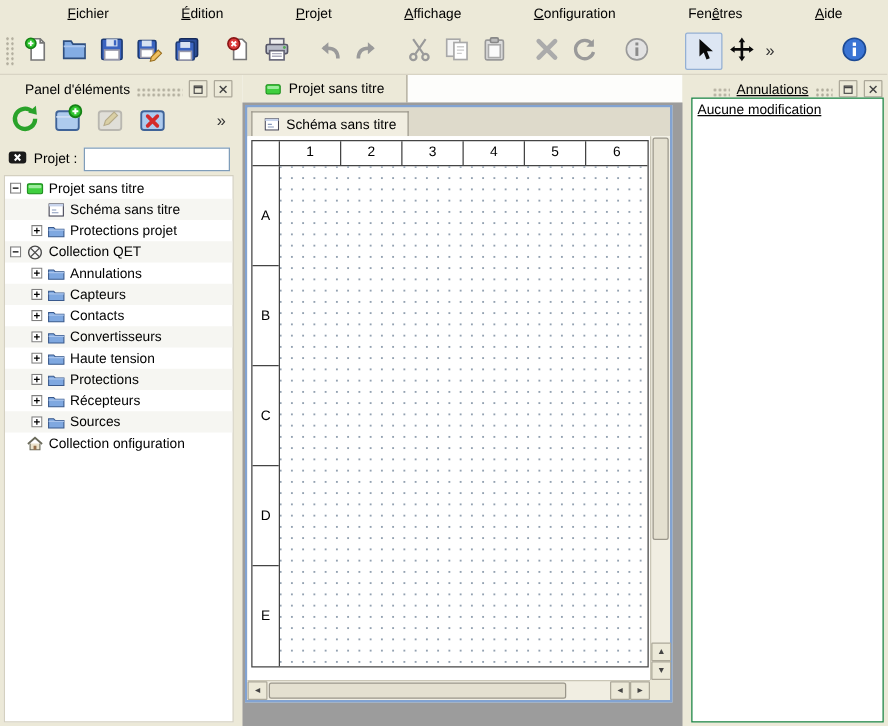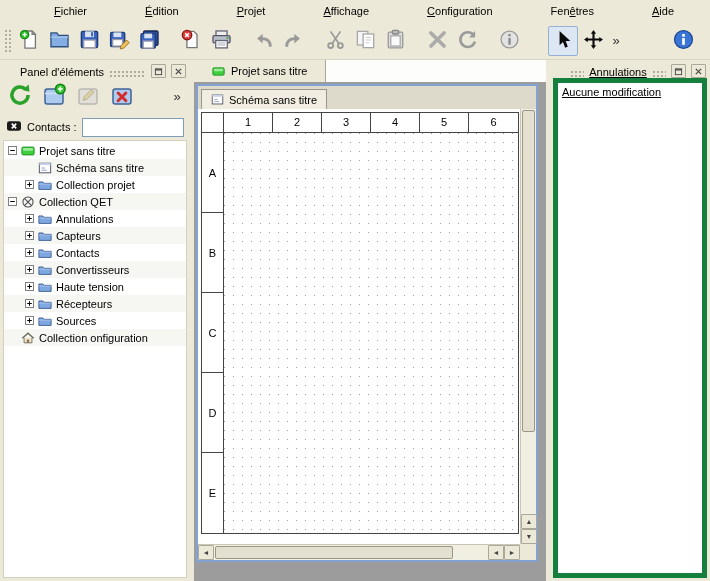--- a/index.html
+++ b/index.html
@@ -81,21 +81,21 @@
   .vscroll { background: #f1eee2; border-left: 1px solid #cac6b6; display: flex; flex-direction: column; align-items: stretch; }
   .vthumb { height: 74%; margin: 1px; background: #e4e0d0; border: 1px solid #9a968a; border-radius: 2px; }
   .vspacer, .hspacer { flex: 1; }
   .sbtn { flex: none; width: 16px; height: 15px; padding: 0; font-size: 7px; color: #444; background: #ece9d8; border: 1px solid #aca899; border-radius: 1px; line-height: 12px; text-align: center; font-family: inherit; }
   .hscroll { background: #f1eee2; border-top: 1px solid #cac6b6; display: flex; align-items: stretch; }
   .hscroll .sbtn { height: 100%; }
   .hthumb { width: 74%; margin: 1px; background: #e4e0d0; border: 1px solid #9a968a; border-radius: 2px; }
   .scroll-corner { background: #ece9d8; }
 
   
-  .undo-list { flex: 1; background: #fff; margin: 0 3px 3px 3px; border: 5px solid #15803d; padding: 3px 4px; }
+  .undo-list { flex: 1; background: #fff; margin: 0 3px 3px 3px; border: 1px solid #15803d; padding: 3px 4px; }
 
   u { text-decoration: underline; }
 </style>
 </head>
 <body>
 
 <svg width="0" height="0" style="position:absolute" aria-hidden="true">
   <symbol id="i-project" viewBox="0 0 16 16">
       <rect x="1" y="3.5" width="14" height="9" rx="1.5" fill="#3fcf3f" stroke="#188a18"></rect>
       <rect x="2.2" y="4.6" width="11.6" height="3" rx="1" fill="#9dec9d"></rect>
@@ -341,21 +341,21 @@
               </svg></span>
           </button>
         <button class="pbtn overflow">»</button>
       </div>
 
       <div class="filter-row">
         <span><svg viewBox="0 0 16 16" width="16" height="16">
               <rect x="1" y="3.2" width="14" height="9.6" rx="2.4" fill="#1a1a1a"></rect>
               <path d="M5.8 5.6l4.4 4.8M10.2 5.6 5.8 10.4" stroke="#fff" stroke-width="1.6"></path>
             </svg></span>
-        <span>Contacts :</span>
+        <span>Projet :</span>
         <input class="filter-input" value="" style="">
       </div>
 
       <div class="tree">
         <div class="trow">
           <svg class="exp">
               <use href="#i-minus9"></use>
             </svg>
           <svg class="ticon">
               <use href="#i-project"></use>
@@ -371,21 +371,21 @@
             </svg>
           <span>Schéma sans titre</span>
         </div>
         <div class="trow d1">
           <svg class="exp">
               <use href="#i-plus9"></use>
             </svg>
           <svg class="ticon">
               <use href="#i-folder"></use>
             </svg>
-          <span>Collection projet</span>
+          <span>Protections projet</span>
         </div>
         <div class="trow">
           <svg class="exp">
               <use href="#i-minus9"></use>
             </svg>
           <svg class="ticon">
               <use href="#i-qet"></use>
             </svg>
           <span>Collection QET</span>
         </div>
@@ -426,20 +426,29 @@
           <span>Convertisseurs</span>
         </div>
         <div class="trow d1">
           <svg class="exp">
               <use href="#i-plus9"></use>
             </svg>
           <svg class="ticon">
               <use href="#i-folder"></use>
             </svg>
           <span>Haute tension</span>
+        </div>
+        <div class="trow d1">
+          <svg class="exp">
+              <use href="#i-plus9"></use>
+            </svg>
+          <svg class="ticon">
+              <use href="#i-folder"></use>
+            </svg>
+          <span>Protections</span>
         </div>
         <div class="trow d1">
           <svg class="exp">
               <use href="#i-plus9"></use>
             </svg>
           <svg class="ticon">
               <use href="#i-folder"></use>
             </svg>
           <span>Récepteurs</span>
         </div>

